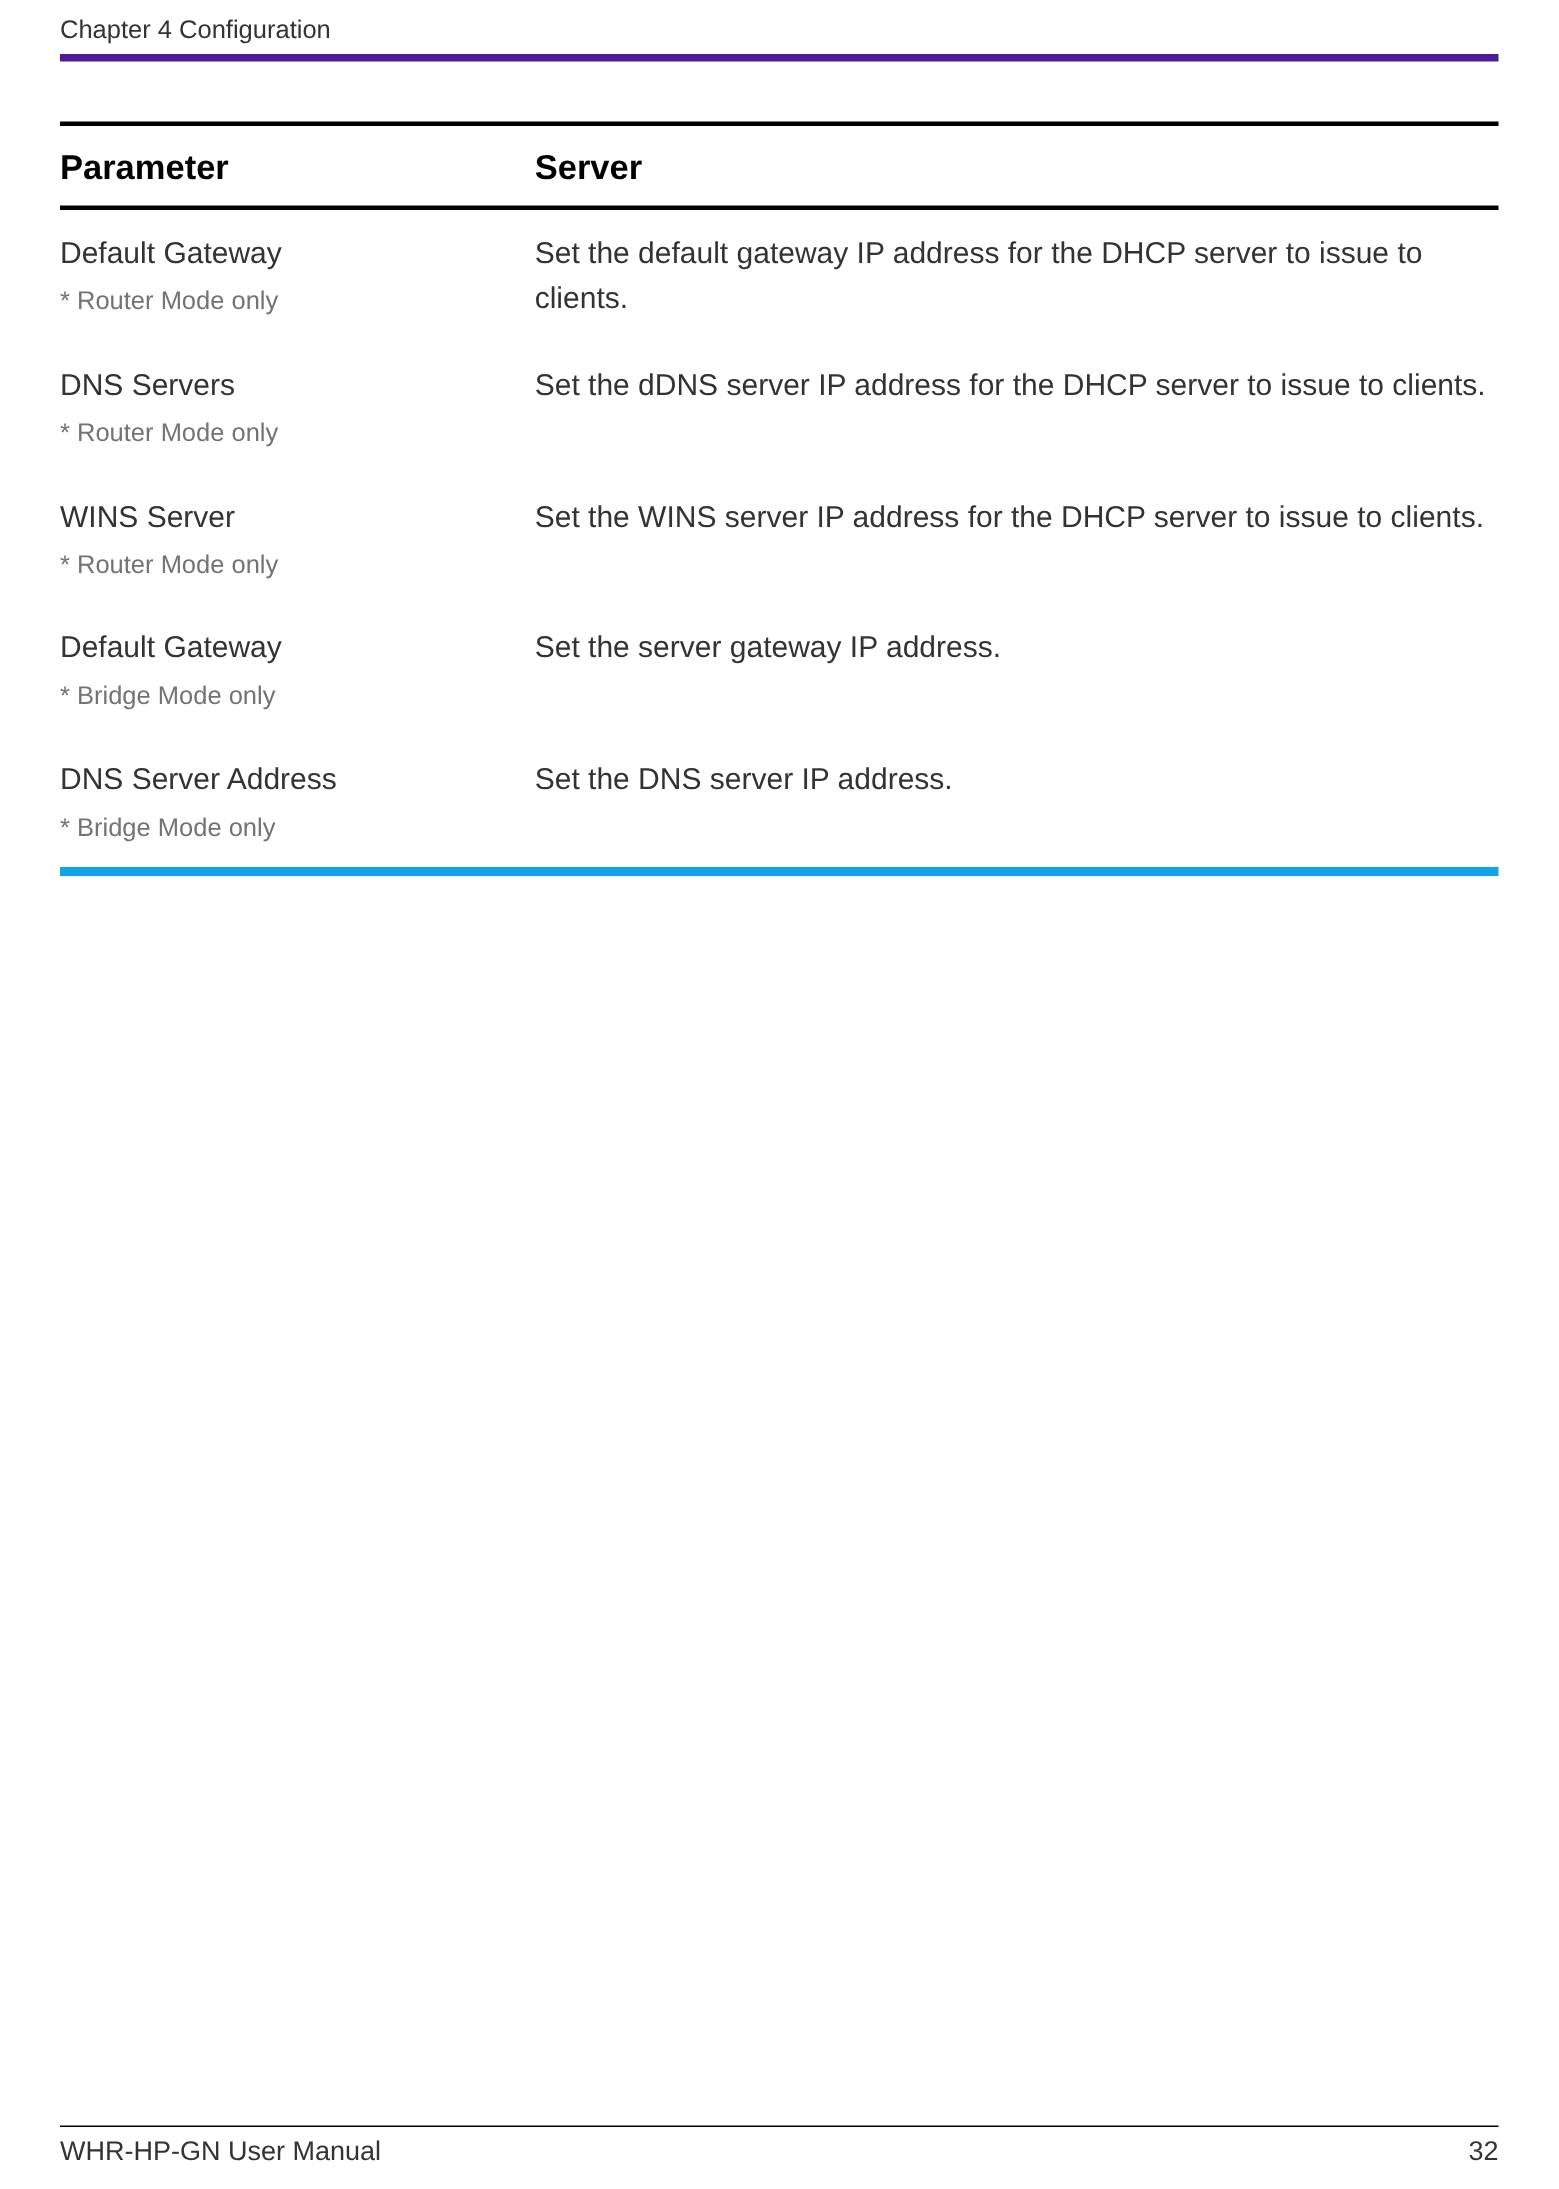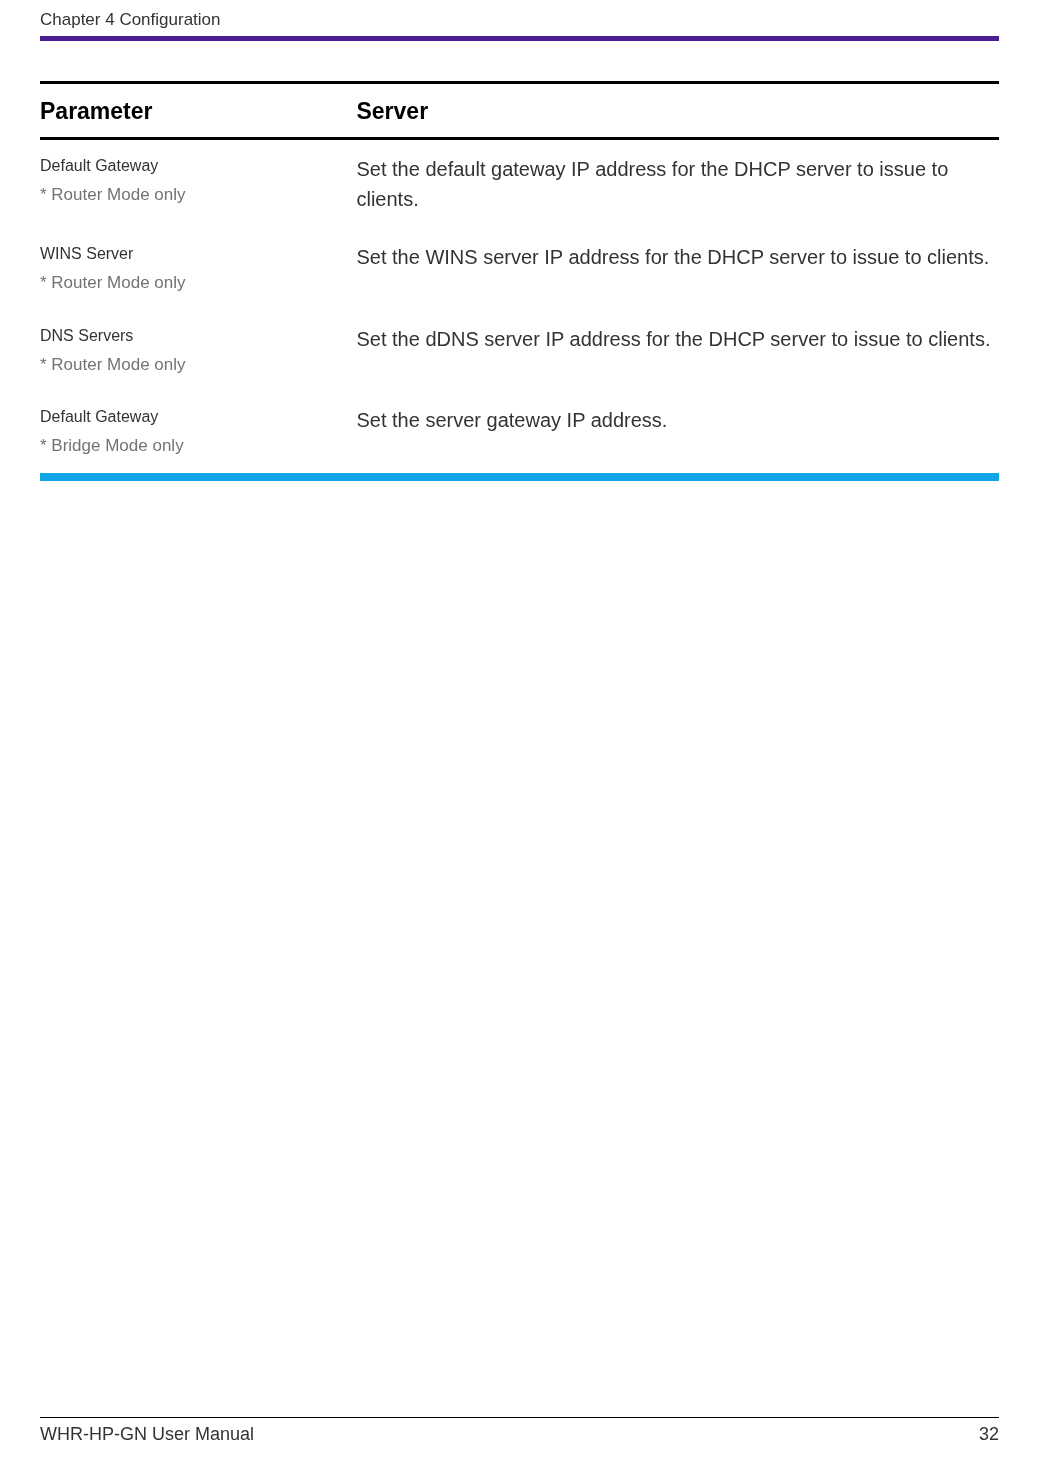--- a/index.html
+++ b/index.html
@@ -24,21 +24,21 @@
       color: #333;
       font-family: Arial, sans-serif;
     }
     .content {
       margin-top: 40px;
     }
     table.params {
       width: 100%;
       border-collapse: collapse;
       border-top: 3px solid #000;
-      border-bottom: 8px solid #0ea5e9;
+      border-bottom: 6px solid #0ea5e9;
     }
     table.params thead tr {
       border-bottom: 3px solid #000;
     }
     table.params th {
       text-align: left;
       font-weight: bold;
       font-size: 23px;
       padding: 14px 0 12px 0;
       color: #000;
@@ -50,21 +50,21 @@
       width: 67%;
     }
     table.params tbody td {
       vertical-align: top;
       padding: 14px 0 14px 0;
       font-size: 20px;
       line-height: 1.5;
       color: #333;
     }
     .param-name {
-      font-size: 16px;
+      font-size: 20px;
       color: #333;
       display: block;
     }
     .param-note {
       font-size: 17px;
       color: #737373;
       display: block;
       margin-top: 4px;
     }
     .page-footer {
@@ -100,38 +100,45 @@
     <tbody>
       <tr>
         <td>
           <span class="param-name">Default Gateway</span>
           <span class="param-note">* Router Mode only</span>
         </td>
         <td>Set the default gateway IP address for the DHCP server to issue to clients.</td>
       </tr>
       <tr>
         <td>
+          <span class="param-name">DNS Servers</span>
+          <span class="param-note">* Router Mode only</span>
+        </td>
+        <td>Set the dDNS server IP address for the DHCP server to issue to clients.</td>
+      </tr>
+      <tr>
+        <td>
           <span class="param-name">WINS Server</span>
           <span class="param-note">* Router Mode only</span>
         </td>
         <td>Set the WINS server IP address for the DHCP server to issue to clients.</td>
       </tr>
       <tr>
         <td>
-          <span class="param-name">DNS Servers</span>
-          <span class="param-note">* Router Mode only</span>
-        </td>
-        <td>Set the dDNS server IP address for the DHCP server to issue to clients.</td>
-      </tr>
-      <tr>
-        <td>
           <span class="param-name">Default Gateway</span>
           <span class="param-note">* Bridge Mode only</span>
         </td>
         <td>Set the server gateway IP address.</td>
+      </tr>
+      <tr>
+        <td>
+          <span class="param-name">DNS Server Address</span>
+          <span class="param-note">* Bridge Mode only</span>
+        </td>
+        <td>Set the DNS server IP address.</td>
       </tr>
     </tbody>
   </table>
 </div>
 
 <div class="page-footer">
   <span>WHR-HP-GN User Manual</span>
   <span class="footer-right">32</span>
 </div>
 

